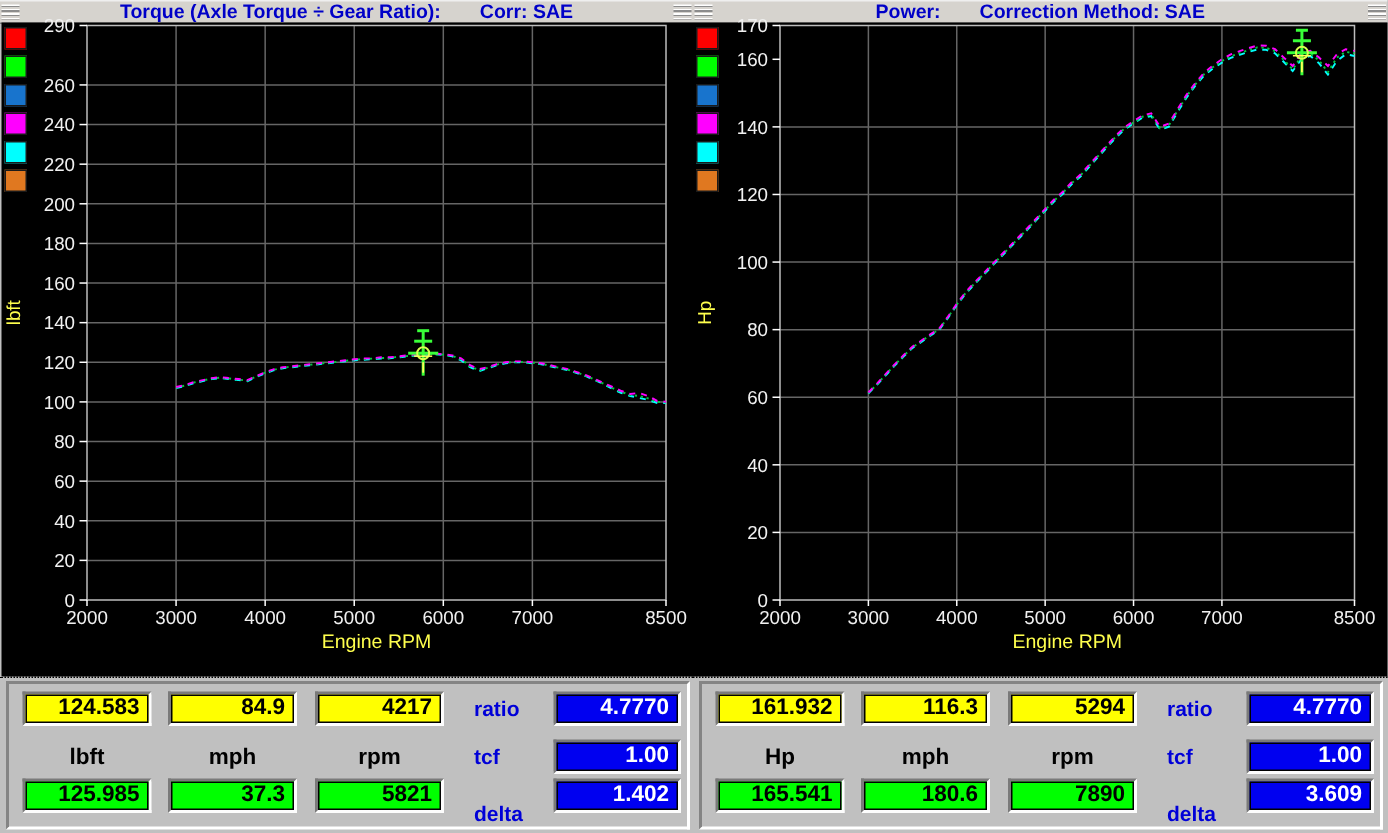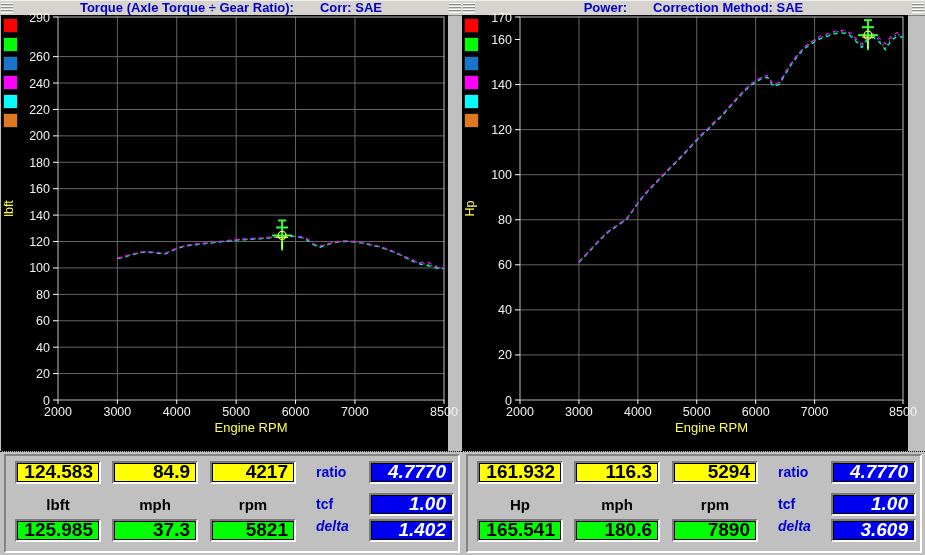--- a/index.html
+++ b/index.html
@@ -23,21 +23,21 @@
     white-space:nowrap;overflow:hidden;
   }
   .title-corr{margin-left:26px;}
   .hatch{
     position:absolute;top:2px;bottom:2px;width:12px;
     background:repeating-linear-gradient(180deg,#ffffff 0 1px,#8c8c8c 1px 2px,#d6d3ce 2px 3px);
   }
   .hatch.left{left:1px;} .hatch.right{right:1px;}
 
   
-  .chart-black{position:absolute;top:15px;height:437px;background:var(--chart-bg,#000);}
+  .chart-black{position:absolute;top:15px;height:437px;background:var(--chart-bg,#000);padding-left:48px;}
   #panel-0 .chart-black{left:1px;width:447px;}
   #panel-1 .chart-black{left:0;width:446px;}
   .plot-svg{position:absolute;top:0;left:0;overflow:visible;}
   .legend{position:absolute;left:2px;top:3px;width:17px;}
   .legend-swatch{width:15px;height:15px;margin-bottom:4px;border:1px solid #1a1a1a;box-sizing:border-box;}
 
   
   .readout-strip{
     position:absolute;top:451px;left:0;right:0;height:104px;
     background:var(--panel-gray,#c0c0c0);
@@ -47,38 +47,38 @@
     position:absolute;left:4px;top:2px;width:452px;height:95px;
     border:2px solid;border-color:#848484 #ffffff #ffffff #848484;
     background:var(--panel-gray,#c0c0c0);
   }
   .vbox{
     position:absolute;width:86px;height:23px;box-sizing:border-box;
     border:2px solid;border-color:#7a7a7a #fdfdfd #fdfdfd #7a7a7a;
   }
   .vfill{
     width:100%;height:100%;box-sizing:border-box;border:1px solid #000;
-    font-size:19px;font-weight:bold;line-height:16px;
+    font-size:15px;font-weight:bold;line-height:16px;
     text-align:right;padding-right:5px;color:#000;overflow:hidden;
   }
   .vfill.yellow{background:var(--value-yellow,#ffff00);}
   .vfill.green{background:var(--value-green,#00ff00);}
-  .vfill.blue{background:var(--value-blue,#0000f0);color:#fff;font-style:italic;}
+  .vfill.blue{background:var(--value-blue,#0000f0);color:#fff;}
   .col1{left:9px;}.col2{left:106px;}.col3{left:204px;}
   .bluecol{left:363px;width:85px;}
   .row1{top:5px;}.row2{top:37px;}.row3{top:63px;}
   .unit{
     position:absolute;top:40px;width:86px;text-align:center;
     font-size:15px;font-weight:bold;color:#000;
   }
   .sidelabel{
     position:absolute;left:310px;width:50px;
     font-size:14px;font-weight:bold;color:var(--label-blue,#0000d8);
   }
-  .s1{top:8px;}.s2{top:40px;}.s3{top:62px;font-style:italic;}
+  .s1{top:8px;}.s2{top:40px;}.s3{top:78px;}
 </style>
 </head>
 <body>
 
 <div class="panel" id="panel-0">
   <div class="titlebar">
     <div class="hatch left"></div>
     <span>Torque (Axle Torque ÷ Gear Ratio):</span><span class="title-corr">Corr: SAE</span>
     <div class="hatch right"></div>
   </div>

